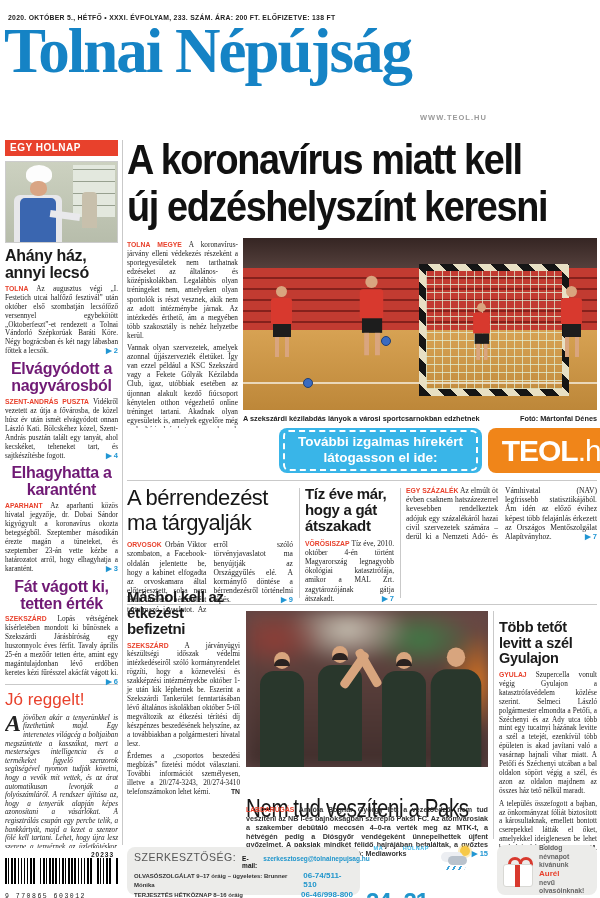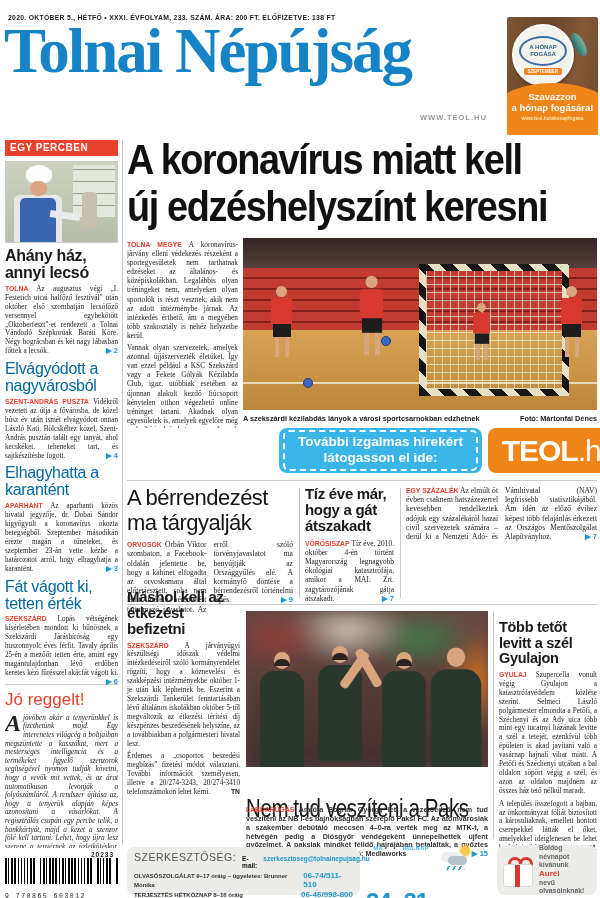--- a/index.html
+++ b/index.html
@@ -37,21 +37,21 @@
   .cp-window{position:absolute;right:2px;top:3px;width:42px;height:52px;
         background:repeating-linear-gradient(0deg,#e3e8de 0 11px,#97a08f 11px 12px),
                    repeating-linear-gradient(90deg,transparent 0 13px,#97a08f 13px 14px);}
   .cp-person{position:absolute;right:20px;top:30px;width:15px;height:36px;background:#c8c0ac;border-radius:4px 4px 0 0;}
   .cp-hat{position:absolute;left:20px;top:3px;width:26px;height:18px;background:#fdfdfd;border-radius:50% 50% 35% 35%;}
   .cp-face{position:absolute;left:24px;top:19px;width:17px;height:15px;background:#d9a584;border-radius:45%;}
   .cp-shirt{position:absolute;left:8px;top:33px;width:48px;height:47px;background:#e7e7ea;border-radius:6px 6px 0 0;}
   .cp-apron{position:absolute;left:14px;top:36px;width:36px;height:44px;background:#3a66b0;border-radius:5px 5px 0 0;}
   .cp-arm{position:absolute;left:44px;top:50px;width:30px;height:7px;background:#e9e9ec;transform:rotate(8deg);}
   .lhead{font-weight:bold;font-size:16px;line-height:1.06;letter-spacing:-.3px;margin:4px 0 3px;}
-  .lhead.thin{font-weight:normal;color:#0369a1;}
+  .lhead.thin{font-weight:bold;color:#701a75;text-align:center;}
   .lbody{font-family:"Liberation Serif",serif;font-size:7.2px;line-height:8.9px;text-align:justify;margin:0 0 5px;color:#222;}
   .kicker{color:#e8412c;font-family:"Liberation Sans",sans-serif;font-weight:bold;font-size:6.8px;}
   .pref{color:#2196d3;font-family:"Liberation Sans",sans-serif;font-weight:bold;font-size:7.5px;float:right;}
   .sig{font-family:"Liberation Sans",sans-serif;font-weight:bold;font-size:6.8px;float:right;color:#222;}
   .editorial{border-top:1px solid #c9c9c9;margin-top:6px;padding-top:5px;}
   .ed-title{color:#e8412c;font-size:17px;font-weight:normal;margin:0 0 4px;}
   .ed-body{font-family:"Liberation Serif",serif;font-style:italic;font-size:7.2px;line-height:8.6px;
         text-align:justify;color:#222;margin:0;}
   .dropcap{float:left;font-size:24px;line-height:19px;font-style:italic;font-weight:bold;padding-right:2px;}
   
@@ -160,44 +160,30 @@
 </style>
 </head>
 <body>
 
 <div id="page">
 
   <div class="dateline">2020. OKTÓBER 5., HÉTFŐ • XXXI. ÉVFOLYAM, 233. SZÁM. ÁRA: 200 FT. ELŐFIZETVE: 138 FT</div>
   <div class="masthead">Tolnai Népújság</div>
   <div class="site">WWW.TEOL.HU</div>
 
-  <div class="promo">
-    <div class="lure"></div>
-    <div class="promo-badge">
-      <div class="pb-ring">
-        <div class="pb-title">A HÓNAP FOGÁSA</div>
-      </div>
-      <div class="pb-month">SZEPTEMBER</div>
-    </div>
-    <div class="promo-cta">
-      <div class="cta1">Szavazzon</div>
-      <div class="cta2">a hónap fogására!</div>
-      <div class="cta-url">www.teol.hu/ahonapfogasa</div>
-    </div>
-  </div>
 
   <div class="vr" style="left:122px;top:140px;height:705px;"></div>
   <div class="hrule" style="left:127px;top:480px;width:470px;"></div>
   <div class="hrule" style="left:127px;top:604px;width:470px;"></div>
   <div class="vr" style="left:299px;top:488px;height:110px;"></div>
   <div class="vr" style="left:400px;top:488px;height:110px;"></div>
   <div class="vr" style="left:493px;top:611px;height:228px;"></div>
 
   <div class="left-col">
-    <div class="section-badge">EGY PERCBEN</div>
+    <div class="section-badge">EGY HOLNAP</div>
 
     <div class="chef-photo">
       <div class="cp-window"></div>
       <div class="cp-person"></div>
       <div class="cp-shirt"></div>
       <div class="cp-apron"></div>
       <div class="cp-hat"></div>
       <div class="cp-face"></div>
       <div class="cp-arm"></div>
     </div>

